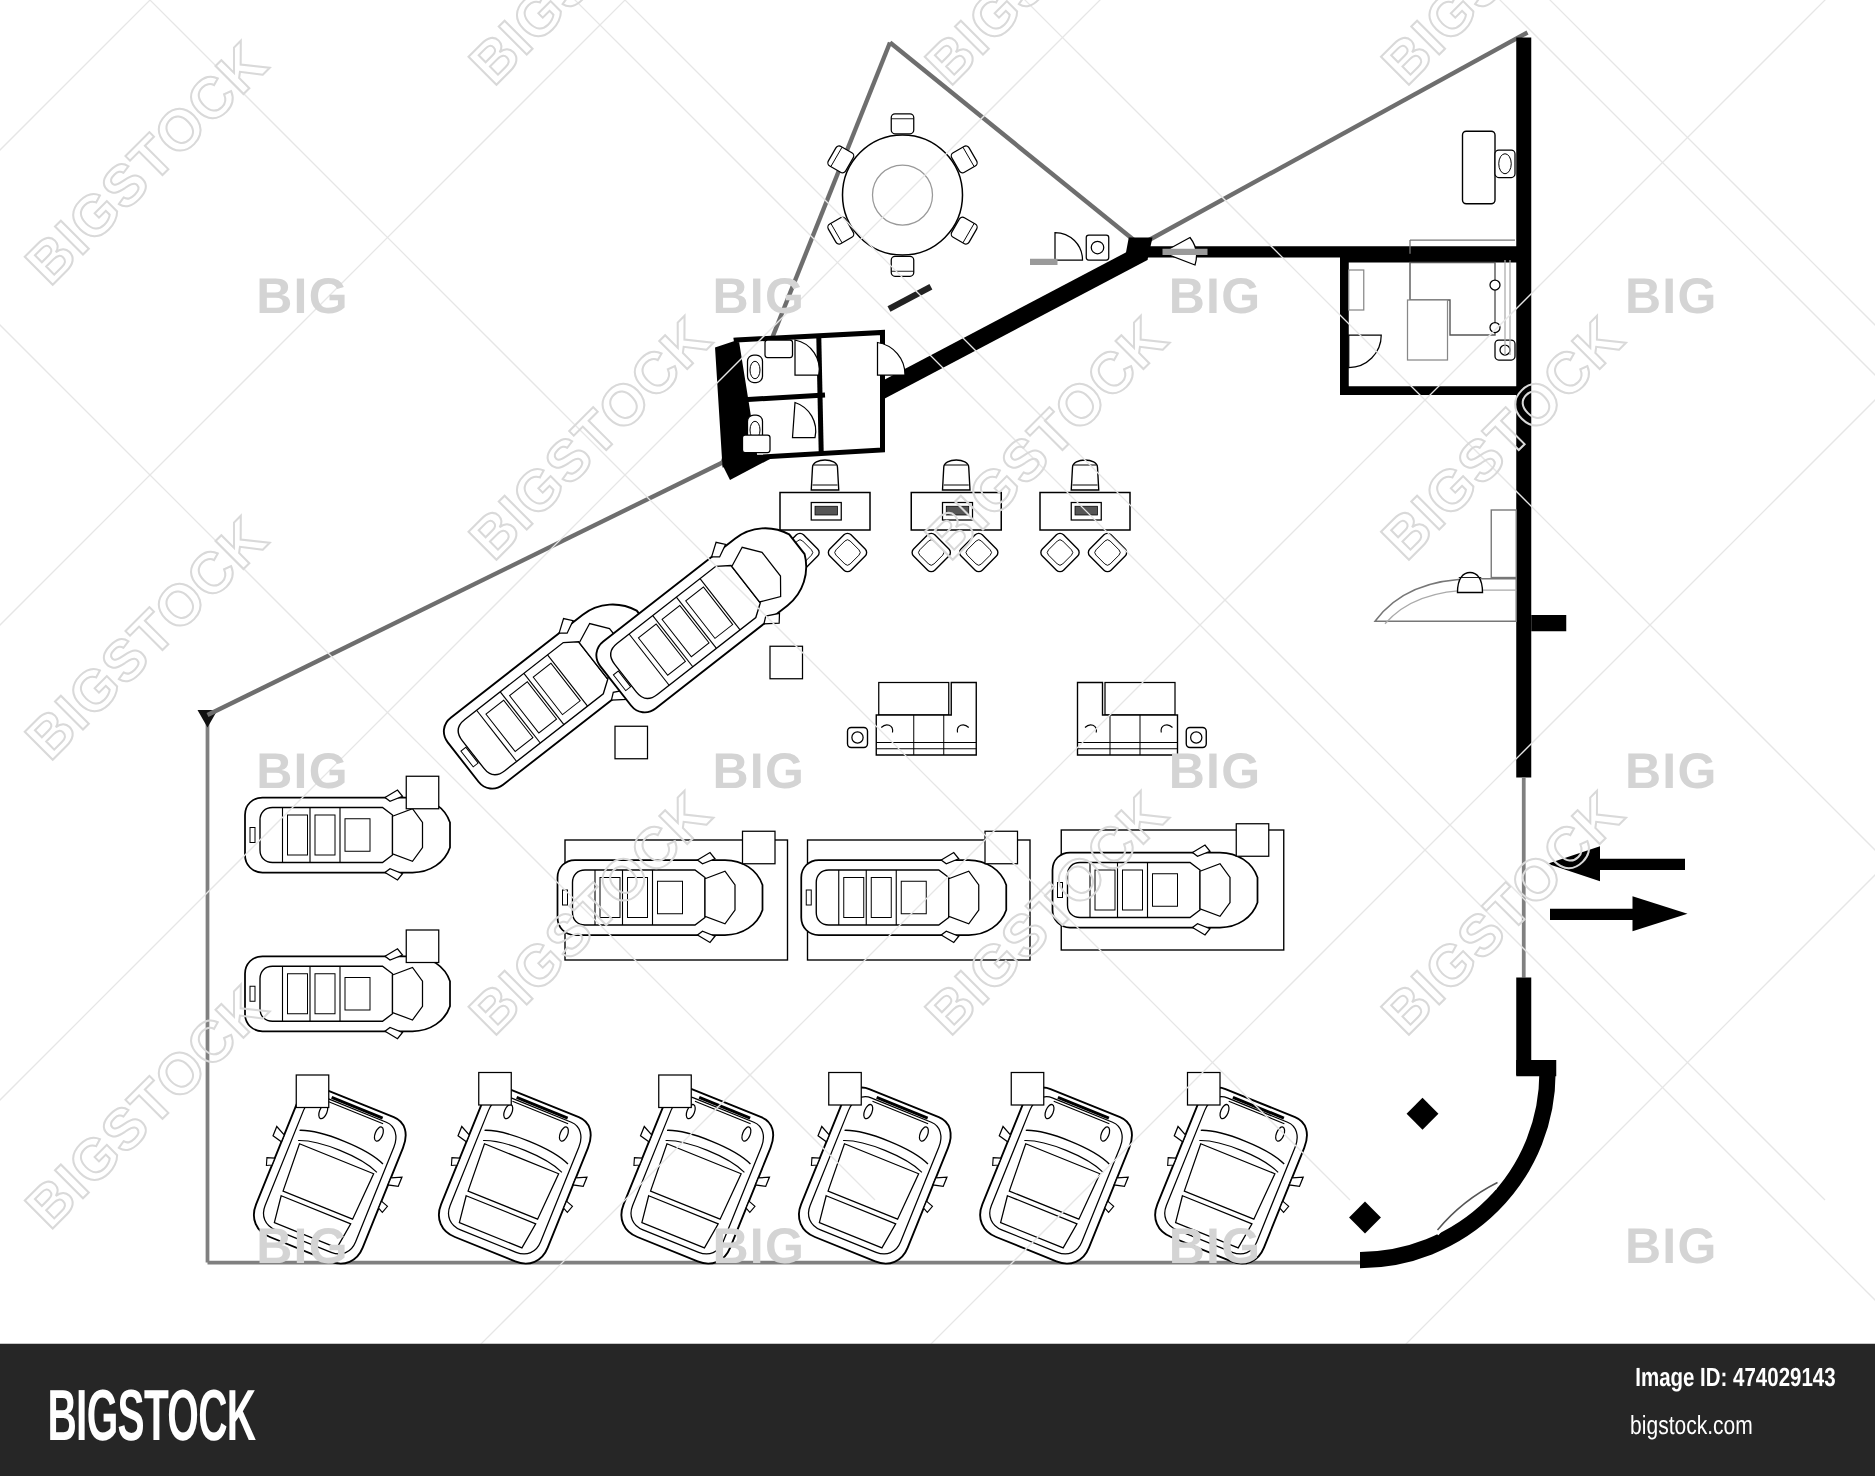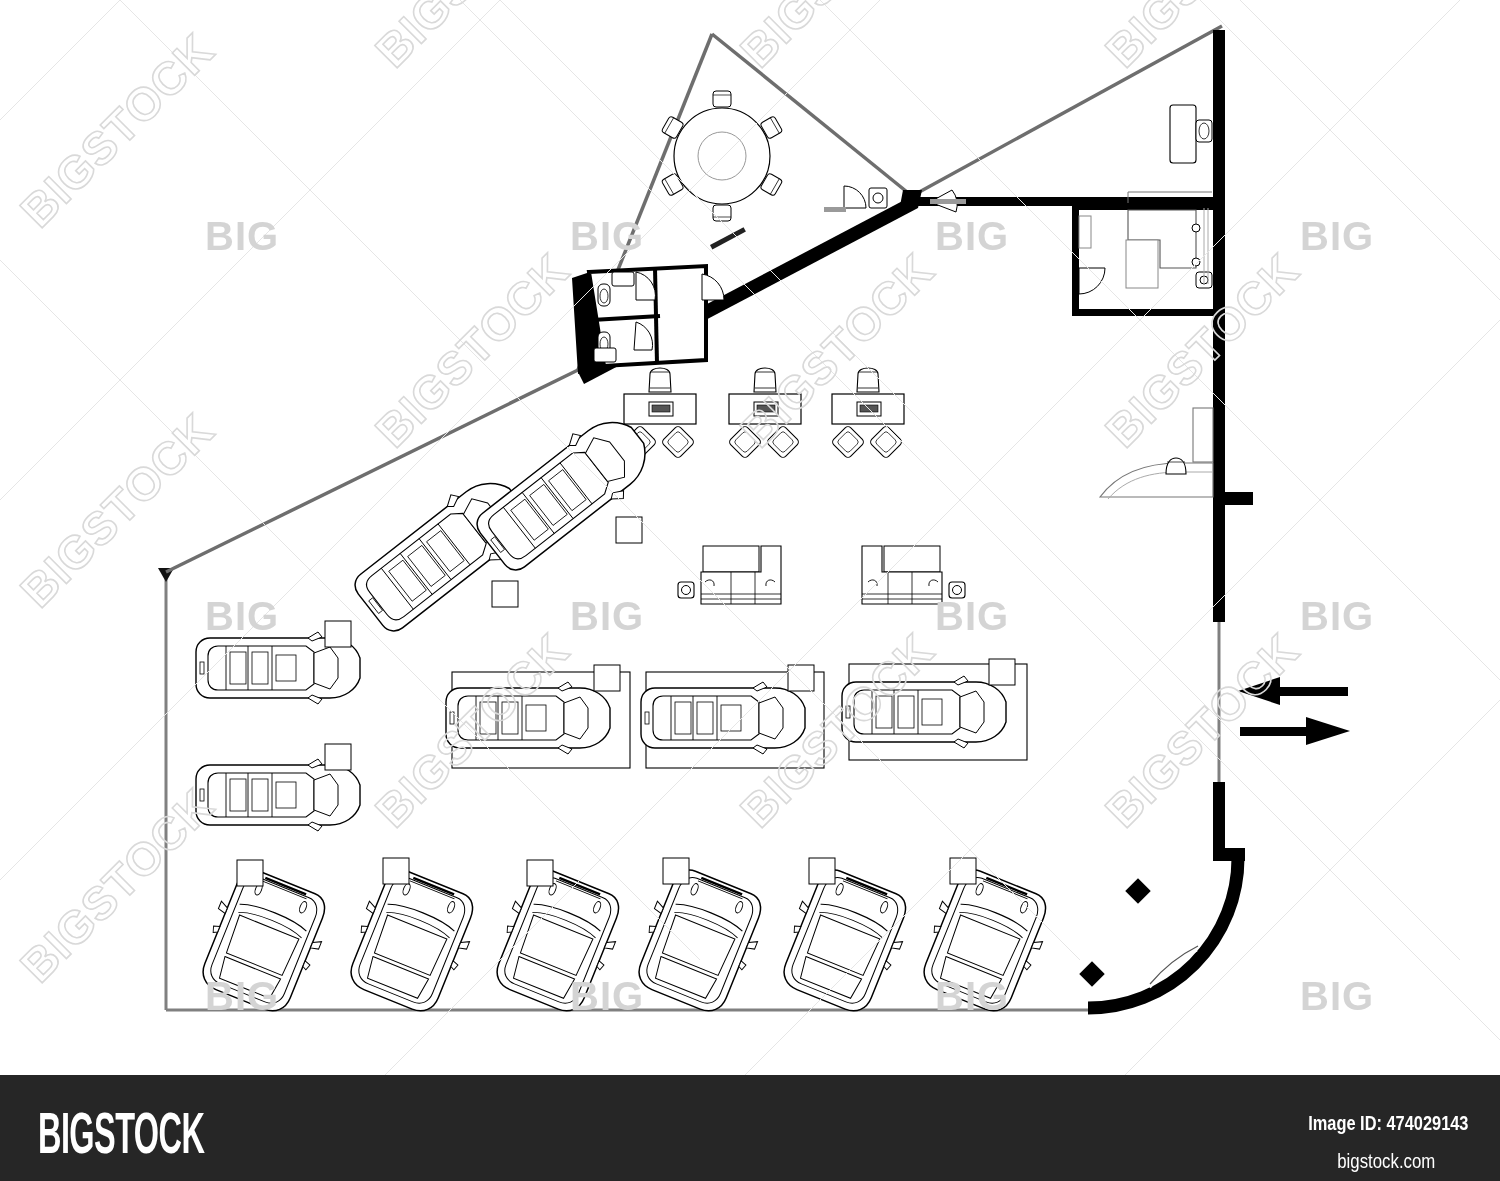--- a/index.html
+++ b/index.html
@@ -36,21 +36,21 @@
   }
   #footer-logo {
     position:absolute; left:38px; top:24px;
     color:#ffffff; font-size:58px; font-weight:bold;
     font-family:"Liberation Sans", sans-serif;
     letter-spacing:-1px;
     transform:scaleX(0.56); transform-origin:left top;
     white-space:nowrap;
   }
   #footer-right {
-    position:absolute; right:32px; top:36px; text-align:center;
+    position:absolute; right:32px; top:16px; text-align:left;
   }
   #footer-imgid {
     color:#ffffff; font-size:21px; font-weight:bold;
     font-family:"Liberation Sans", sans-serif;
     transform:scaleX(0.78); transform-origin:right top;
     white-space:nowrap;
   }
   #footer-site {
     color:#ffffff; font-size:21px; margin-top:14px;
     font-family:"Liberation Sans", sans-serif;

